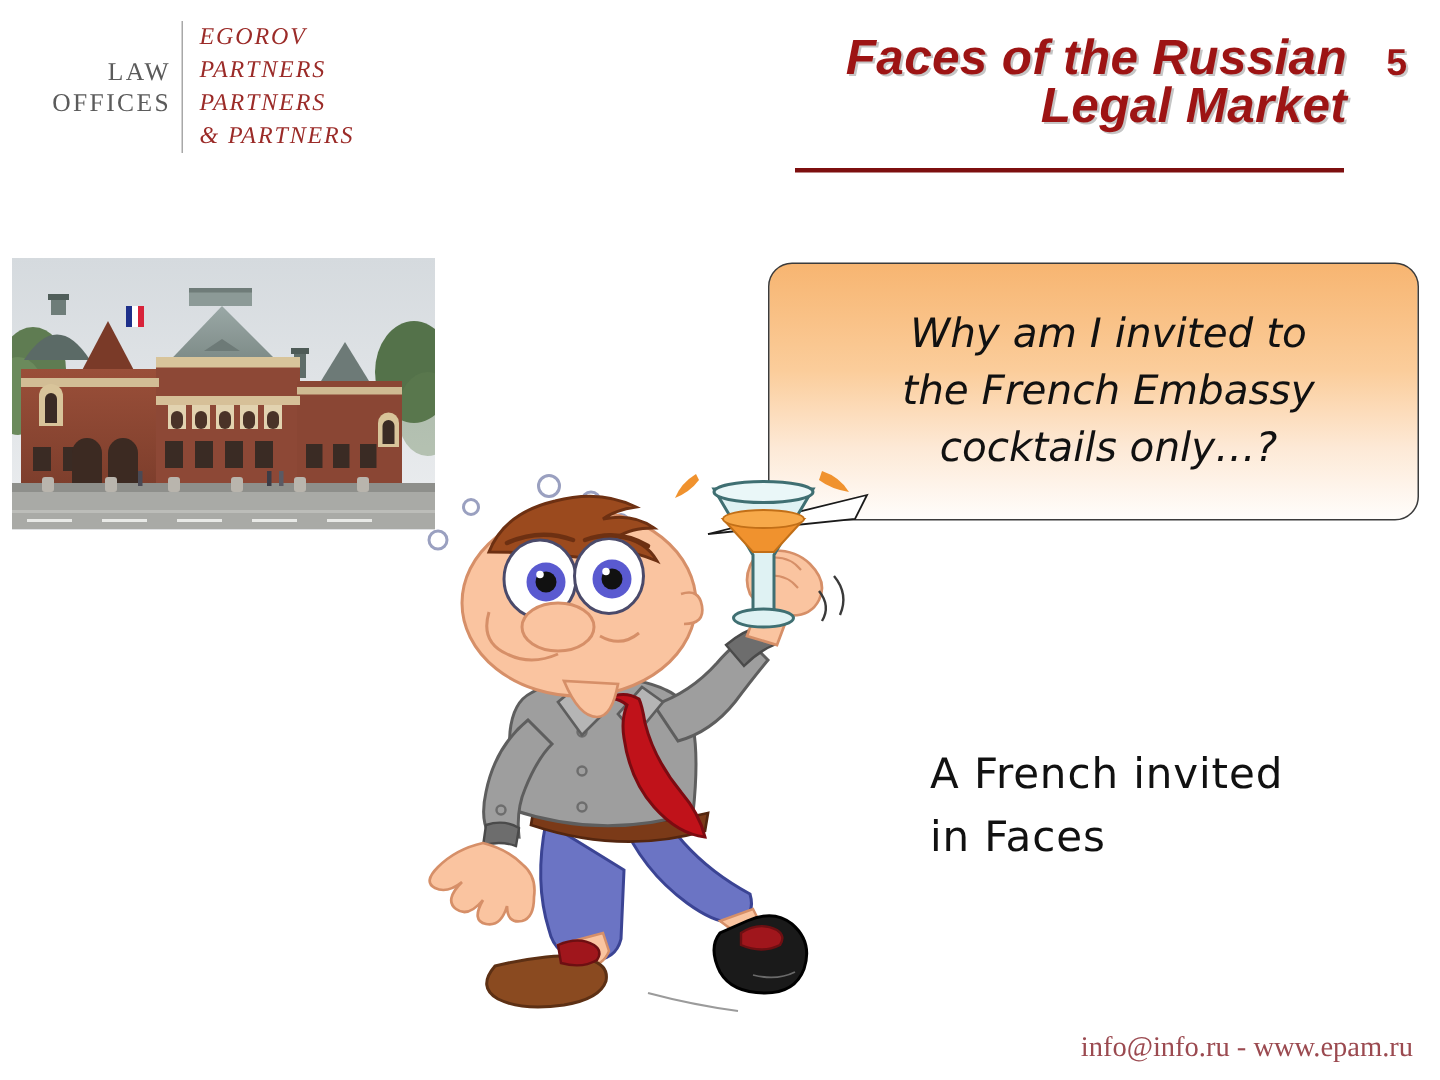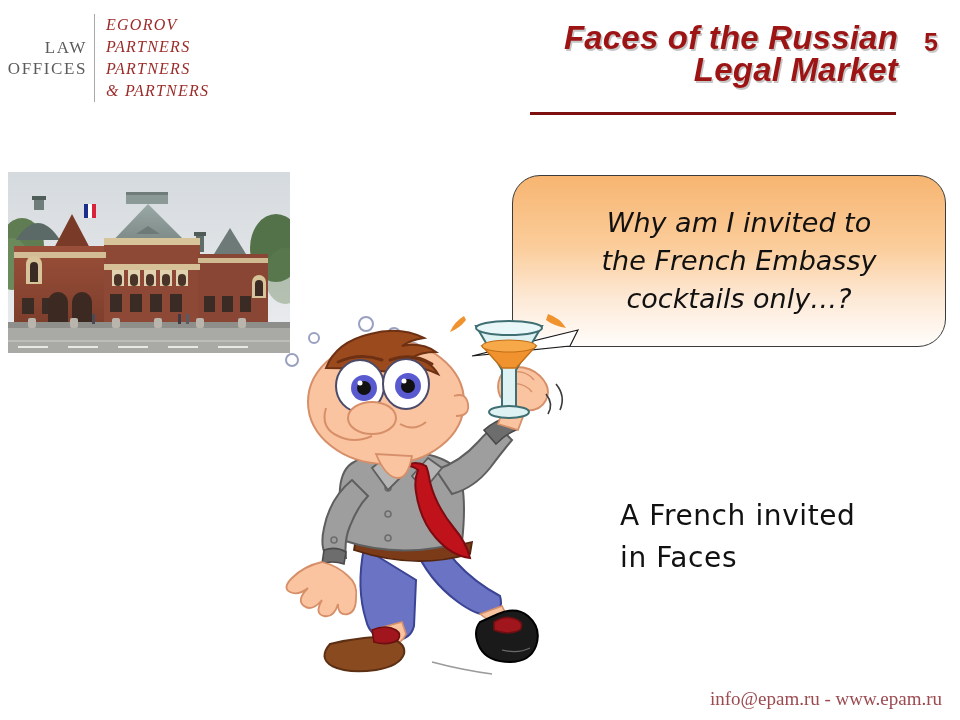--- a/index.html
+++ b/index.html
@@ -27,20 +27,21 @@
     align-items: stretch;
   }
   #logo-left {
     width: 86px;
     display: flex;
     flex-direction: column;
     align-items: flex-end;
     justify-content: center;
     padding-right: 7px;
     box-sizing: border-box;
+    margin-left: 27px;
   }
   #logo-left .lw {
     font-family: "Liberation Serif", serif;
     color: #5b5b5b;
     font-size: 17px;
     letter-spacing: 1.6px;
     line-height: 21px;
     white-space: nowrap;
   }
   #logo-divider {
@@ -112,21 +113,21 @@
   }
   #photo svg { display: block; }
 
   
   #bubble {
     position: absolute;
     left: 512px;
     top: 175px;
     width: 434px;
     height: 172px;
-    border-radius: 28px;
+    border-radius: 16px;
     border: 1.4px solid #3b3b3b;
     background: linear-gradient(to bottom, #f7b571 0%, #fbcd9b 42%, #fde9d6 72%, #fffdfb 100%);
     box-sizing: border-box;
     display: flex;
     align-items: center;
     justify-content: center;
     padding-left: 20px;
   }
   #bubble-text {
     font-family: "DejaVu Sans", sans-serif;
@@ -436,15 +437,15 @@
         <path d="M278 82 q8 10 2 20"></path>
       </g>
     </g>
   </svg>
 
   <div id="caption">
     <div>A French invited</div>
     <div>in Faces</div>
   </div>
 
-  <div id="footer">info@epam.ru  -  www.epam.ru</div>
+  <div id="footer">info@info.ru  -  www.epam.ru</div>
 
 </div>
 
 </body></html>

